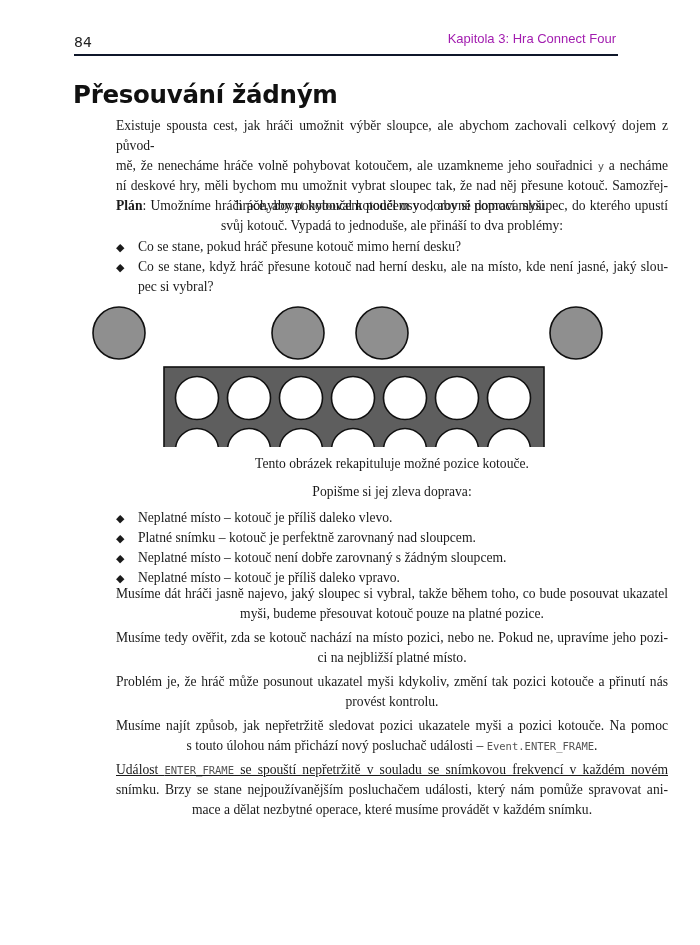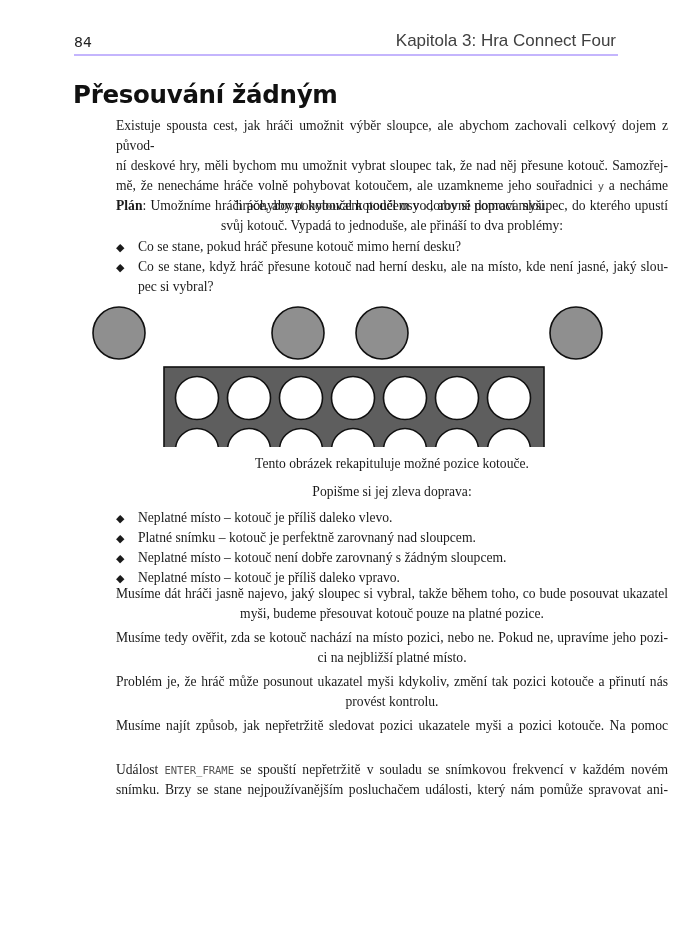--- a/index.html
+++ b/index.html
@@ -1,20 +1,20 @@
 <!DOCTYPE html>
 <html><head>
 <meta charset="utf-8">
 <style>
   html, body { margin: 0; padding: 0; background: #ffffff; }
   body { width: 700px; height: 945px; position: relative; overflow: hidden; color: #1a1a1a; }
   .running-head { position: absolute; left: 74px; top: 30px; width: 544px; height: 24px;
-    border-bottom: 2px solid #c4b5fd; font-family: "DejaVu Sans", sans-serif; }
+    border-bottom: 2px solid #0f172a; font-family: "DejaVu Sans", sans-serif; }
   .page-num { position: absolute; left: 0; top: 4px; font-size: 14px; color: #222; }
-  .chapter { position: absolute; right: 2px; top: 1px; font-size: 17px; color: #404040; font-family: "Liberation Sans", sans-serif; }
+  .chapter { position: absolute; right: 2px; top: 1px; font-size: 13px; color: #a21caf; font-family: "Liberation Sans", sans-serif; }
   h1 { position: absolute; left: 73px; top: 80px; margin: 0; font-family: "DejaVu Sans", sans-serif;
     font-weight: bold; font-size: 24.5px; color: #111; letter-spacing: -0.3px; }
   .body { position: absolute; left: 88px; width: 552px; font-family: "Liberation Serif", serif; font-size: 13.6px;
     line-height: 20px; text-align: justify; color: #1a1a1a; margin-left: 28px; }
   p { margin: 0; }
   .code { font-family: "DejaVu Sans Mono", monospace; font-size: 10.5px; color: #555; }
   ul { list-style: none; margin: 0; padding: 0; }
   li { position: relative; padding-left: 22px; margin: 0; }
   li .bullet { position: absolute; left: 0; top: 0; font-size: 11px; }
   .last-line { text-align: center; }
@@ -25,22 +25,22 @@
 
 <div class="running-head">
   <span class="page-num">84</span>
   <span class="chapter">Kapitola 3: Hra Connect Four</span>
 </div>
 
 <h1>Přesouvání žádným</h1>
 
 <div class="body" style="top:116px;">
   <p style="text-align:justify;text-align-last:justify;">Existuje spousta cest, jak hráči umožnit výběr sloupce, ale abychom zachovali celkový dojem z původ-</p>
+  <p style="text-align:justify;text-align-last:justify;"><span>mě, že nenecháme hráče volně pohybovat kotoučem, ale uzamkneme jeho souřadnici </span><span class="code">y</span><span> a necháme</span></p>
   <p style="text-align:justify;text-align-last:justify;">ní deskové hry, měli bychom mu umožnit vybrat sloupec tak, že nad něj přesune kotouč. Samozřej-</p>
-  <p style="text-align:justify;text-align-last:justify;"><span>mě, že nenecháme hráče volně pohybovat kotoučem, ale uzamkneme jeho souřadnici </span><span class="code">y</span><span> a necháme</span></p>
   <p class="last-line">hráče, aby pohyboval kotoučem vodorovně pomocí myši.</p>
 </div>
 
 <div class="body" style="top:196px;">
   <p style="text-align:justify;text-align-last:justify;"><b>Plán</b><span>: Umožníme hráči pohybovat kotoučem podél osy </span><span class="code">x</span><span>, aby si doprava sloupec, do kterého upustí</span></p>
   <p class="last-line">svůj kotouč. Vypadá to jednoduše, ale přináší to dva problémy:</p>
 </div>
 
 <div class="body" style="top:237px;">
   <ul>
@@ -106,18 +106,20 @@
   <p class="last-line">ci na nejbližší platné místo.</p>
 </div>
 
 <div class="body" style="top:672px;font-family:Liberation Serif, serif;">
   <p style="text-align:justify;text-align-last:justify;">Problém je, že hráč může posunout ukazatel myši kdykoliv, změní tak pozici kotouče a přinutí nás</p>
   <p class="last-line">provést kontrolu.</p>
 </div>
 
 <div class="body" style="top:716px;">
   <p style="text-align:justify;text-align-last:justify;">Musíme najít způsob, jak nepřetržitě sledovat pozici ukazatele myši a pozici kotouče. Na pomoc</p>
+  <p class="last-line"><span>s touto úlohou nám přichází nový posluchač události – </span><span class="code">Event.ENTER_FRAME</span><span>.</span></p>
 </div>
 
 <div class="body" style="top:760px;">
-  <p style="text-align:justify;text-align-last:justify;"><span>Událost </span><span class="code">ENTER_FRAME</span><span> se spouští nepřetržitě v souladu se snímkovou frekvencí v každém novém</span></p>
+  <p style="text-align:justify;text-align-last:justify;text-decoration:underline;"><span>Událost </span><span class="code">ENTER_FRAME</span><span> se spouští nepřetržitě v souladu se snímkovou frekvencí v každém novém</span></p>
   <p style="text-align:justify;text-align-last:justify;">snímku. Brzy se stane nejpoužívanějším posluchačem události, který nám pomůže spravovat ani-</p>
+  <p class="last-line">mace a dělat nezbytné operace, které musíme provádět v každém snímku.</p>
 </div>
 
 </body></html>

